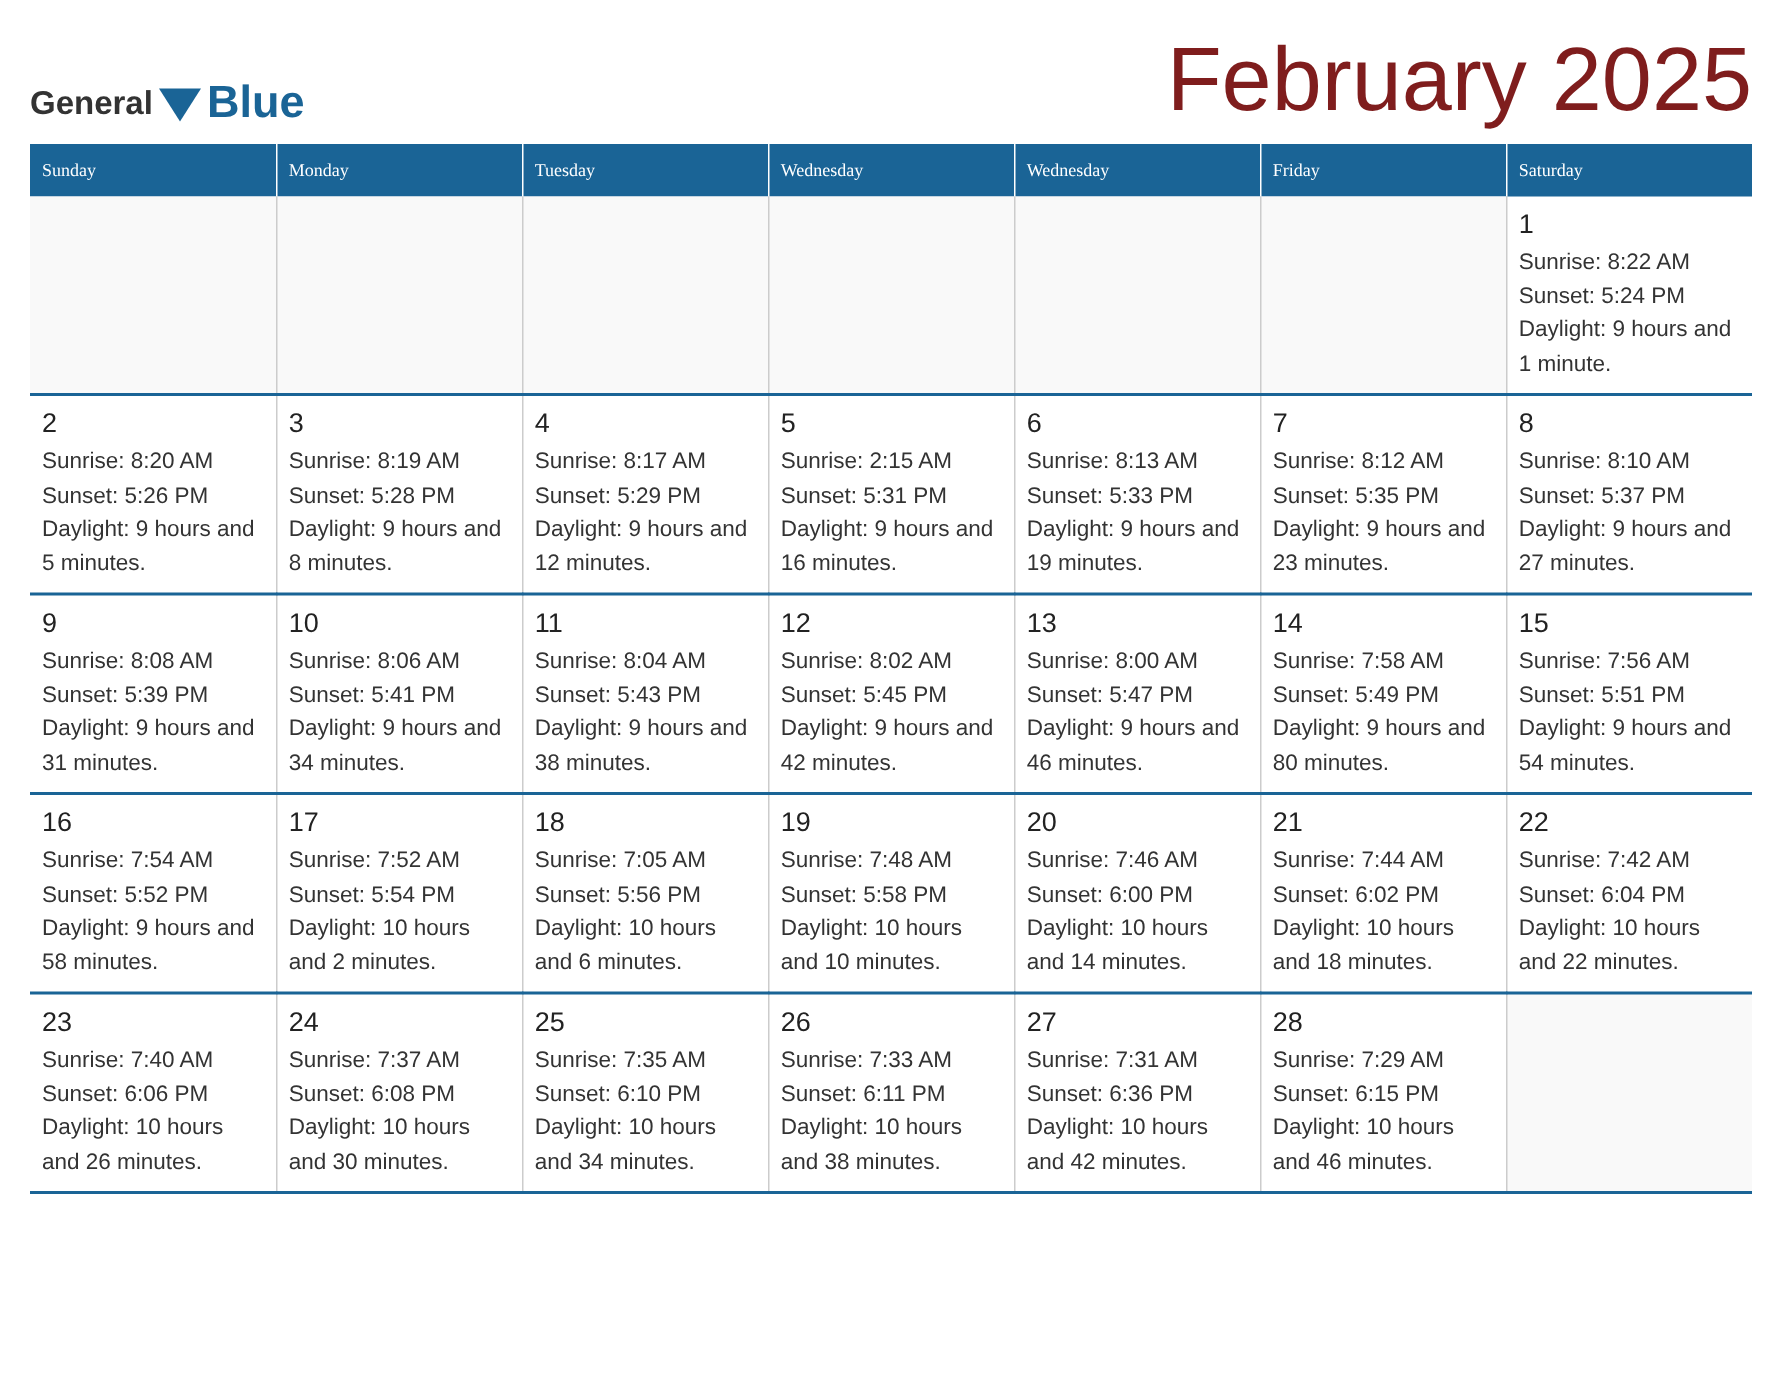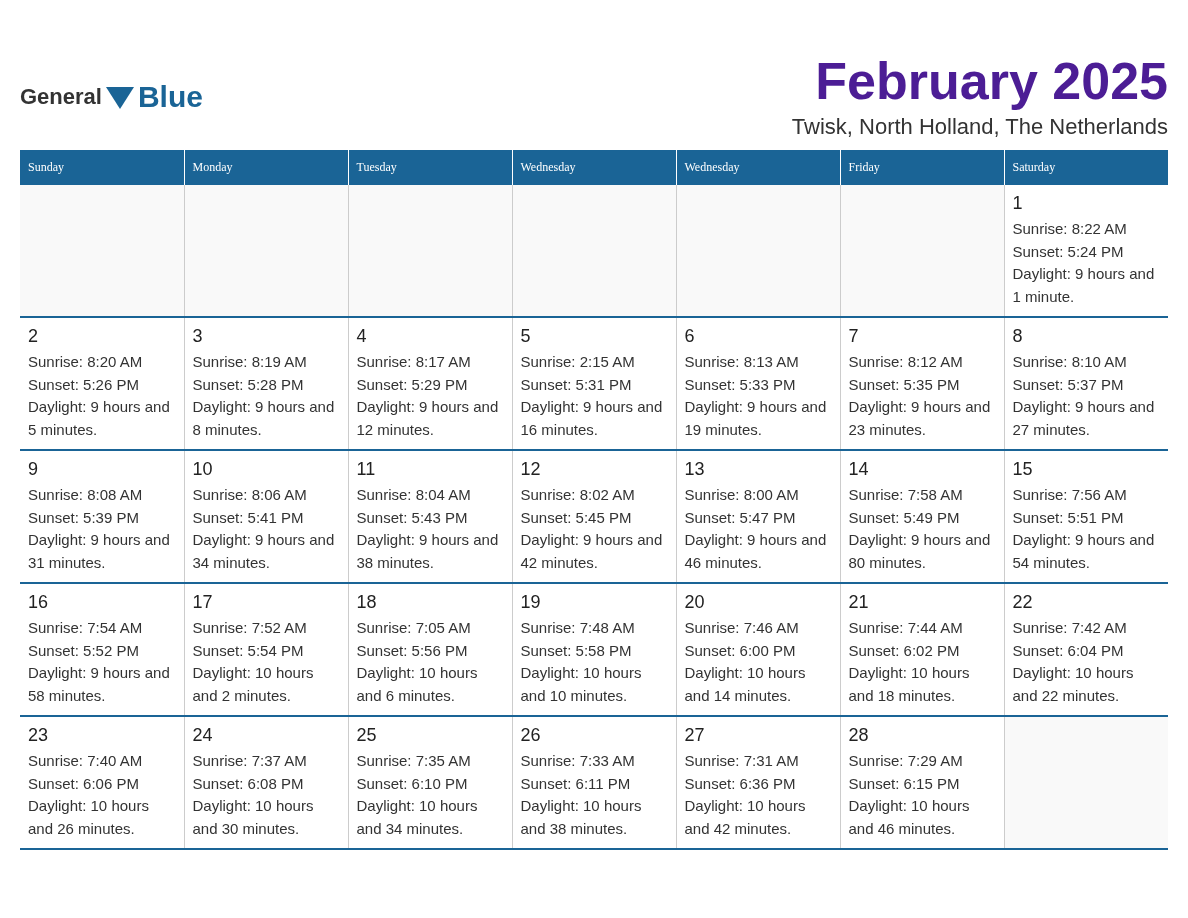--- a/index.html
+++ b/index.html
@@ -6,23 +6,22 @@
     body {
       background: #fff;
       font-family: Arial, sans-serif;
       width: 1188px;
       min-height: 918px;
       padding: 20px;
     }
     .header {
       display: flex;
       justify-content: space-between;
-      align-items: center;
+      align-items: flex-end;
       margin-bottom: 10px;
-      margin-top: 33px;
     }
     .logo {
       display: flex;
       flex-direction: column;
       align-items: flex-start;
     }
     .logo-top {
       display: flex;
       align-items: center;
     }
@@ -43,23 +42,23 @@
     .logo-blue {
       font-size: 30px;
       font-weight: bold;
       color: #1a6496;
       margin-left: 4px;
     }
     .title-section {
       text-align: right;
     }
     .title-section h1 {
-      font-size: 52px;
-      font-weight: 700;
-      color: #4c1d95;
+      font-size: 60px;
+      font-weight: 400;
+      color: #7f1d1d;
       line-height: 1.1;
     }
     .subtitle {
       font-size: 22px;
       color: #333;
       margin-top: 4px;
     }
     table {
       width: 100%;
       border-collapse: collapse;
@@ -117,21 +116,20 @@
 <div class="header">
   <div class="logo">
     <div class="logo-top">
       <span class="logo-general">General</span>
       <div class="logo-triangle"></div>
       <span class="logo-blue">Blue</span>
     </div>
   </div>
   <div class="title-section">
     <h1>February 2025</h1>
-    <div class="subtitle">Twisk, North Holland, The Netherlands</div>
   </div>
 </div>
 
 <table>
   <thead>
     <tr>
       <th>Sunday</th>
       <th>Monday</th>
       <th>Tuesday</th>
       <th>Wednesday</th>

